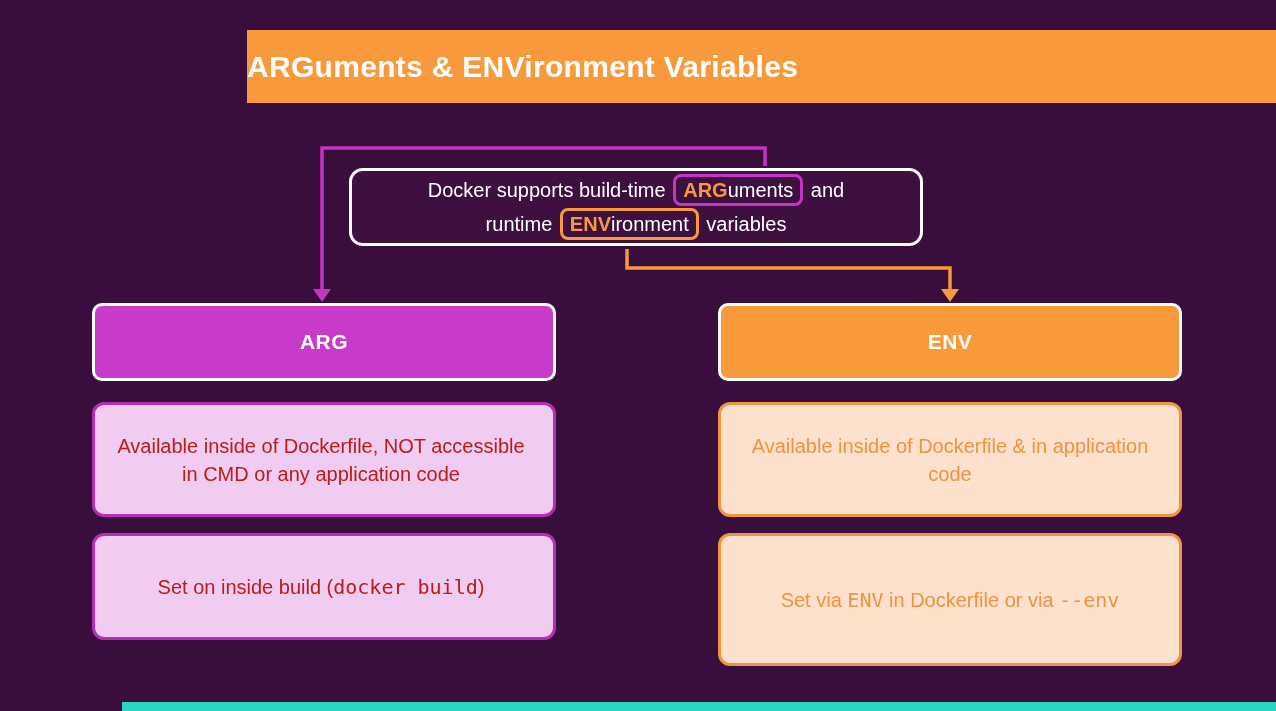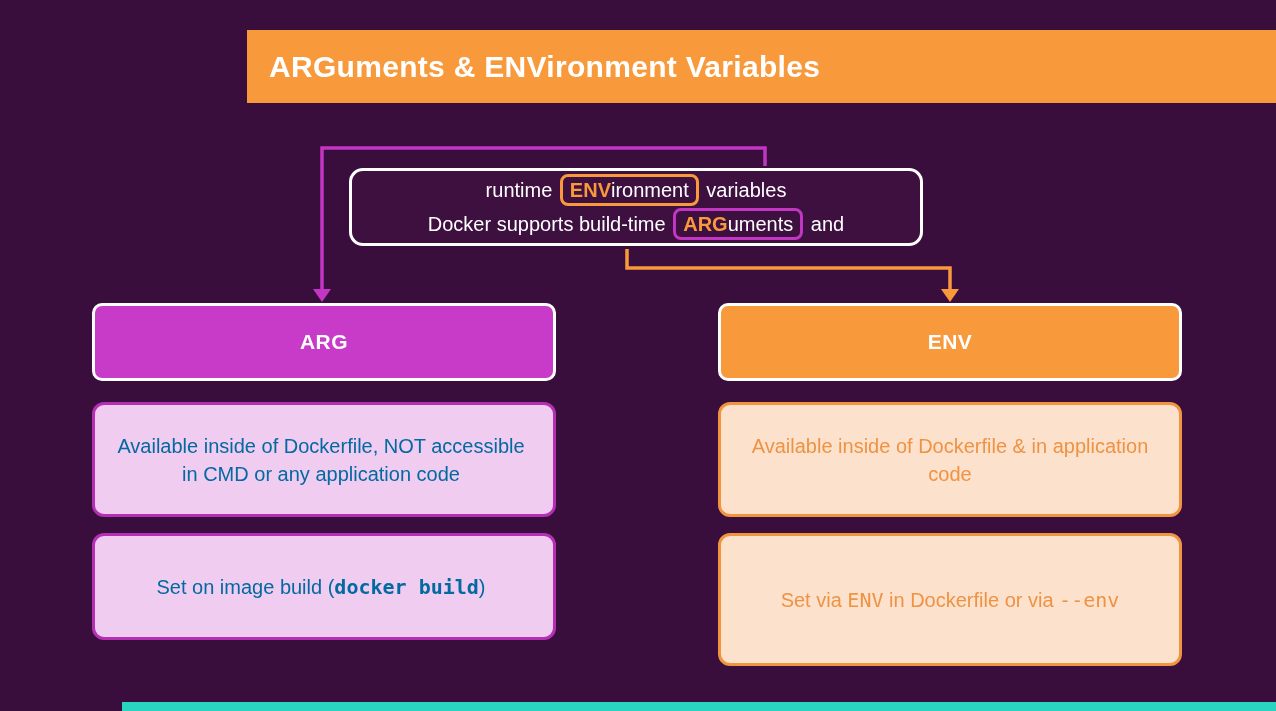--- a/index.html
+++ b/index.html
@@ -7,21 +7,21 @@
   body {
     position: relative;
     background: #3a0e3c;
     font-family: "Liberation Sans", sans-serif;
     overflow: hidden;
   }
   .connectors { position: absolute; left: 0; top: 0; pointer-events: none; z-index: 1; }
 
   .title-bar {
     position: absolute; left: 247px; top: 30px; width: 1029px; height: 73px;
-    background: #f8993c; display: flex; align-items: center; padding-left: 22px; z-index: 2;
+    background: #f8993c; display: flex; align-items: center; z-index: 2;
   }
   .title-bar h1 { color: #ffffff; font-size: 30px; font-weight: bold; letter-spacing: 0.3px; }
 
   .intro-box {
     position: absolute; left: 349px; top: 168px; width: 574px; height: 78px;
     background: #3e1040; border: 3px solid #ffffff; border-radius: 14px;
     color: #ffffff; font-size: 20px; z-index: 2;
     display: flex; flex-direction: column; justify-content: center; align-items: center;
     text-align: center;
   }
@@ -42,30 +42,30 @@
   }
   .arg-header { left: 92px;  top: 303px; background: #c83ac8; }
   .env-header { left: 718px; top: 303px; background: #f8993c; }
 
   .card {
     position: absolute; width: 464px; z-index: 2;
     border-radius: 12px; border: 3px solid;
     display: flex; flex-direction: column; justify-content: center; align-items: center;
     text-align: center; font-size: 20px; line-height: 28px; padding: 10px 26px;
   }
-  .card-magenta { background: #efccf0; border-color: #b52fb5; color: #0369a1; padding-left: 20px; }
+  .card-magenta { background: #efccf0; border-color: #b52fb5; color: #b91c1c; padding-left: 20px; }
   .card-orange  { background: #fce2cc; border-color: #f0943f; color: #ef9243; }
   .arg-card1 { left: 92px;  top: 402px; height: 115px; }
   .arg-card2 { left: 92px;  top: 533px; height: 107px; }
   .env-card1 { left: 718px; top: 402px; height: 115px; }
   .env-card2 { left: 718px; top: 533px; height: 133px; }
   .card-line { white-space: nowrap; }
 
   .code   { font-family: "DejaVu Sans Mono", monospace; }
-  .code-b { font-family: "DejaVu Sans Mono", monospace; font-weight: bold; }
+  .code-b { font-family: "DejaVu Sans Mono", monospace; font-weight: normal; }
 
   .teal-bar {
     position: absolute; left: 122px; top: 702px; width: 1154px; height: 9px;
     background: #29d4c1; z-index: 2;
   }
 </style>
 </head>
 <body>
 
 <div>
@@ -75,38 +75,38 @@
     <polygon points="322,302 313,289 331,289" fill="#c335c3"></polygon>
     <polyline points="627,249 627,268 950,268 950,290" fill="none" stroke="#f8993c" stroke-width="3.5"></polyline>
     <polygon points="950,302 941,289 959,289" fill="#f8993c"></polygon>
   </svg>
 
   <header class="title-bar">
     <h1>ARGuments &amp; ENVironment Variables</h1>
   </header>
 
   <div class="intro-box">
+    <div class="intro-line"><span>Docker supports build-time </span><span class="hl hl-magenta"><span class="kw">ARG</span><span>uments</span></span><span> and</span></div>
     <div class="intro-line"><span>runtime </span><span class="hl hl-orange"><span class="kw">ENV</span><span>ironment</span></span><span> variables</span></div>
-    <div class="intro-line"><span>Docker supports build-time </span><span class="hl hl-magenta"><span class="kw">ARG</span><span>uments</span></span><span> and</span></div>
   </div>
 
   <div class="col-header arg-header">
     <span>ARG</span>
   </div>
 
   <div class="col-header env-header">
     <span>ENV</span>
   </div>
 
   <div class="card card-magenta arg-card1">
     <span>Available inside of Dockerfile, NOT accessible in CMD or any application code</span>
   </div>
 
   <div class="card card-magenta arg-card2">
-    <div class="card-line"><span>Set on image build (</span><span class="code-b">docker build</span><span>)</span></div>
+    <div class="card-line"><span>Set on inside build (</span><span class="code-b">docker build</span><span>)</span></div>
   </div>
 
   <div class="card card-orange env-card1">
     <span>Available inside of Dockerfile &amp; in application code</span>
   </div>
 
   <div class="card card-orange env-card2">
     <div class="card-line"><span>Set via </span><span class="code">ENV</span><span> in Dockerfile or via </span><span class="code">--env</span></div>
   </div>
 

